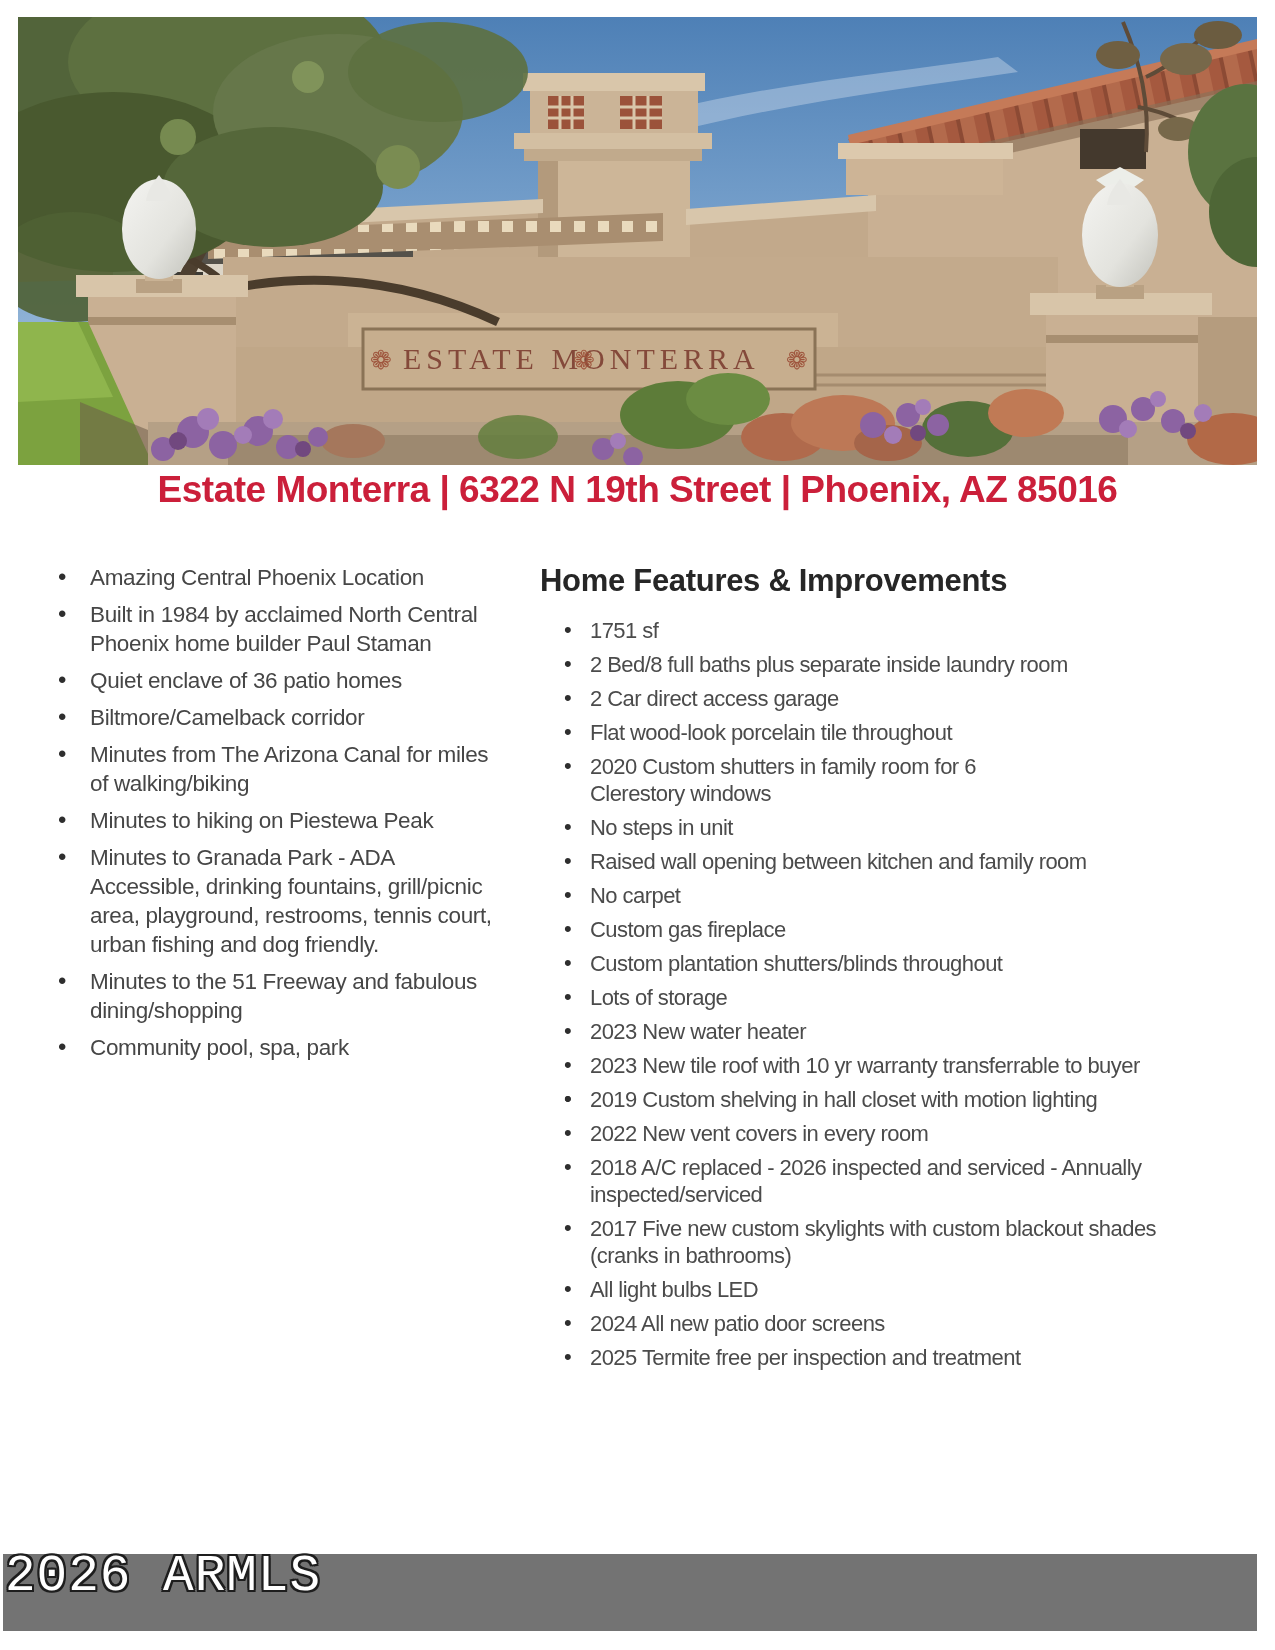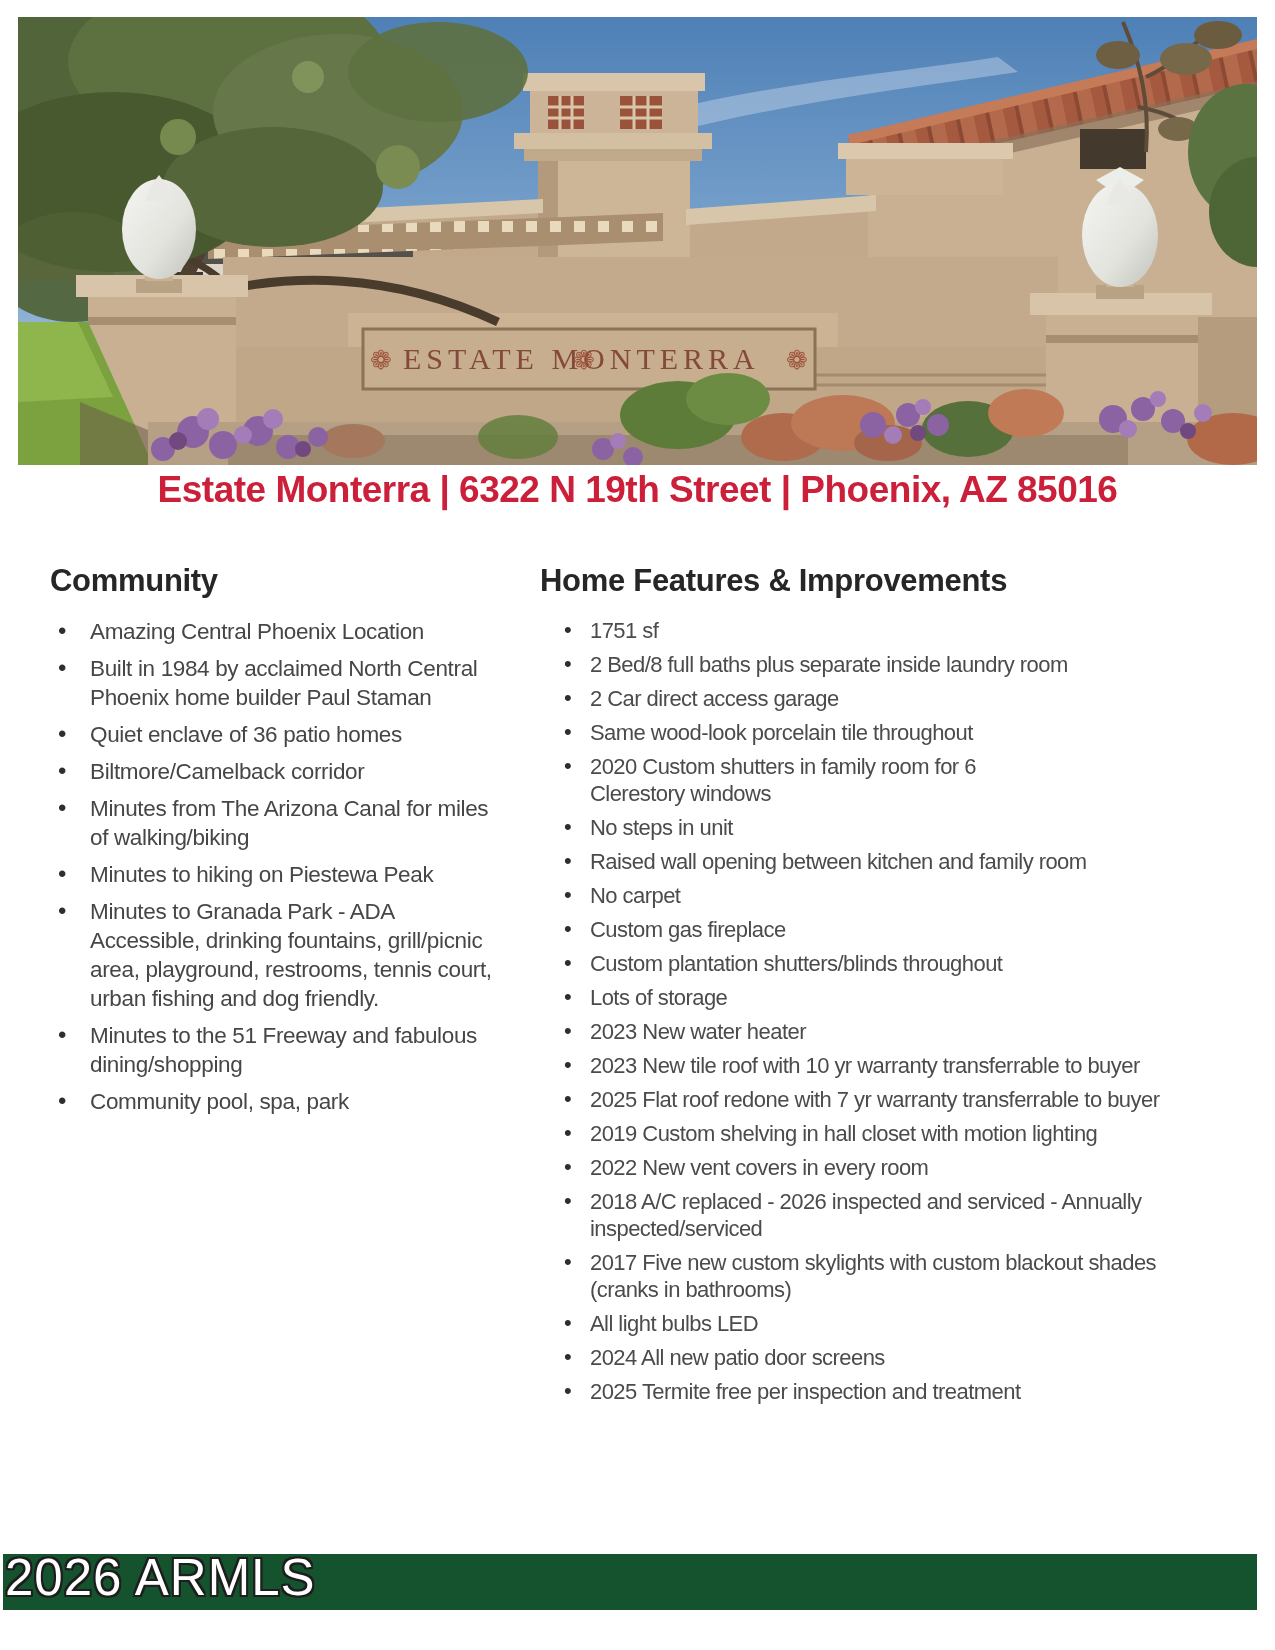--- a/index.html
+++ b/index.html
@@ -33,22 +33,23 @@
     padding-left:40px;
   }
   .community li .bullet{left:8px;top:-1px;font-size:24px;}
   .features{left:540px;top:563px;width:700px;}
   .features li{
     font-size:22px;line-height:27px;margin-bottom:7px;letter-spacing:-0.55px;
     padding-left:50px;color:#4b4b4b;
   }
   .features li .bullet{left:24px;top:-1px;font-size:22px;}
   .footer-bar{
-    position:absolute;left:3px;top:1554px;width:1254px;height:56px;
-    background:#14532d;
+    position:absolute;left:3px;top:1554px;width:1254px;height:77px;
+    background:#737373;
+    font-family:Liberation Mono, monospace;
   }
   .footer-bar .wm{
     position:absolute;left:2px;top:-6px;
     font-size:51px;font-weight:normal;letter-spacing:1px;color:#ffffff;
     text-shadow:-2px 0 0 #1e1e1e,0 -2px 0 #1e1e1e,2px 0 0 #1e1e1e,0 2px 0 #1e1e1e,
                 -2px -2px 0 #1e1e1e,2px 2px 0 #1e1e1e,-2px 2px 0 #1e1e1e,2px -2px 0 #1e1e1e;
   }
 </style>
 </head>
 <body>
@@ -238,21 +239,20 @@
           <circle cx="900" cy="416" r="8"></circle>
             <circle cx="1170" cy="414" r="8"></circle>
         </g>
       </g>
     </svg>
   </div>
 
   <h1 class="title">Estate Monterra | 6322 N 19th Street | Phoenix, AZ 85016</h1>
 
   <section class="col community">
-    <h2>Community</h2>
     <ul>
 
         <li><span class="bullet">•</span><span class="txt">Amazing Central Phoenix Location</span></li>
 
         <li><span class="bullet">•</span><span class="txt">Built in 1984 by acclaimed North Central
 Phoenix home builder Paul Staman</span></li>
 
         <li><span class="bullet">•</span><span class="txt">Quiet enclave of 36 patio homes</span></li>
 
         <li><span class="bullet">•</span><span class="txt">Biltmore/Camelback corridor</span></li>
@@ -277,42 +277,42 @@
   <section class="col features">
     <h2>Home Features &amp; Improvements</h2>
     <ul>
 
         <li><span class="bullet">•</span><span class="txt">1751 sf</span></li>
 
         <li><span class="bullet">•</span><span class="txt">2 Bed/8 full baths plus separate inside laundry room</span></li>
 
         <li><span class="bullet">•</span><span class="txt">2 Car direct access garage</span></li>
 
-        <li><span class="bullet">•</span><span class="txt">Same wood-look porcelain tile throughout</span></li>
+        <li><span class="bullet">•</span><span class="txt">Flat wood-look porcelain tile throughout</span></li>
 
         <li><span class="bullet">•</span><span class="txt">2020 Custom shutters in family room for 6
 Clerestory windows</span></li>
 
         <li><span class="bullet">•</span><span class="txt">No steps in unit</span></li>
 
         <li><span class="bullet">•</span><span class="txt">Raised wall opening between kitchen and family room</span></li>
 
         <li><span class="bullet">•</span><span class="txt">No carpet</span></li>
 
         <li><span class="bullet">•</span><span class="txt">Custom gas fireplace</span></li>
 
         <li><span class="bullet">•</span><span class="txt">Custom plantation shutters/blinds throughout</span></li>
 
         <li><span class="bullet">•</span><span class="txt">Lots of storage</span></li>
 
         <li><span class="bullet">•</span><span class="txt">2023 New water heater</span></li>
 
         <li><span class="bullet">•</span><span class="txt">2023 New tile roof with 10 yr warranty transferrable to buyer</span></li>
 
-        <li><span class="bullet">•</span><span class="txt">2025 Flat roof redone with 7 yr warranty transferrable to buyer</span></li>
+        <li><span class="bullet">•</span></li>
 
         <li><span class="bullet">•</span><span class="txt">2019 Custom shelving in hall closet with motion lighting</span></li>
 
         <li><span class="bullet">•</span><span class="txt">2022 New vent covers in every room</span></li>
 
         <li><span class="bullet">•</span><span class="txt">2018 A/C replaced - 2026 inspected and serviced - Annually
 inspected/serviced</span></li>
 
         <li><span class="bullet">•</span><span class="txt">2017 Five new custom skylights with custom blackout shades
 (cranks in bathrooms)</span></li>

